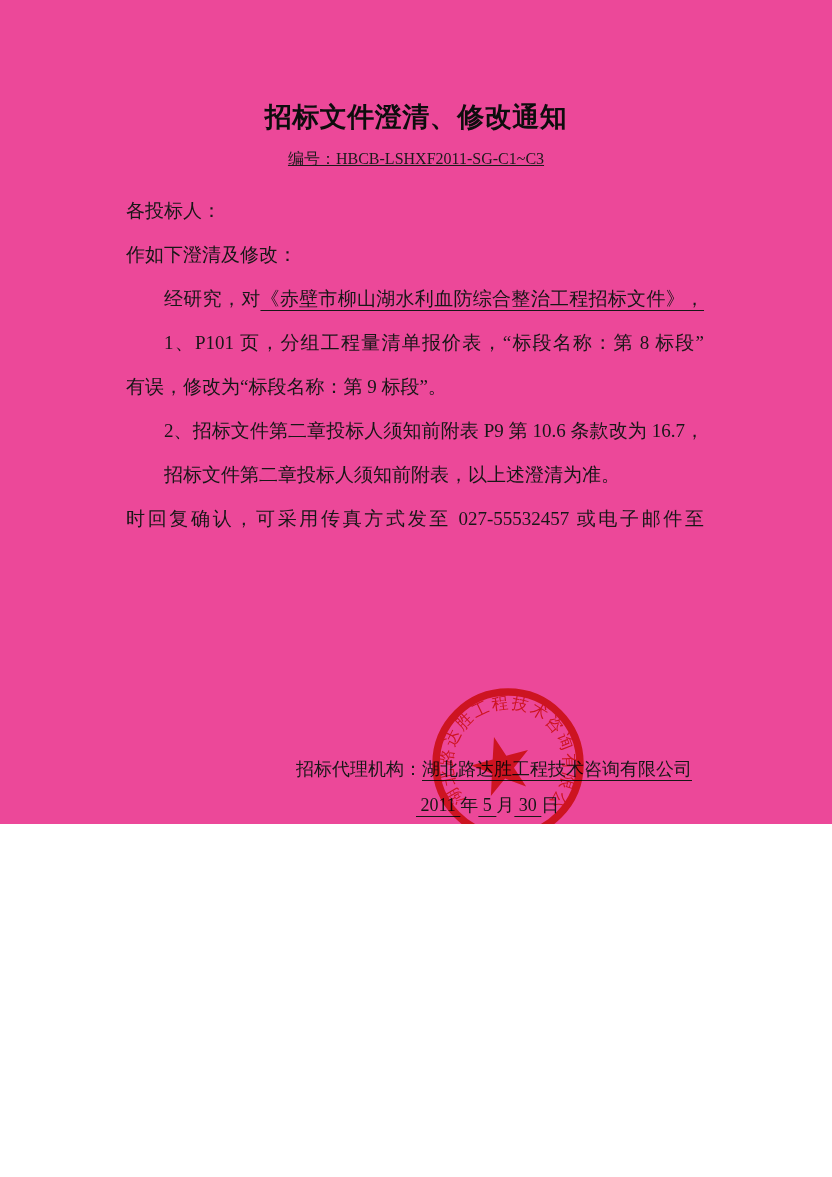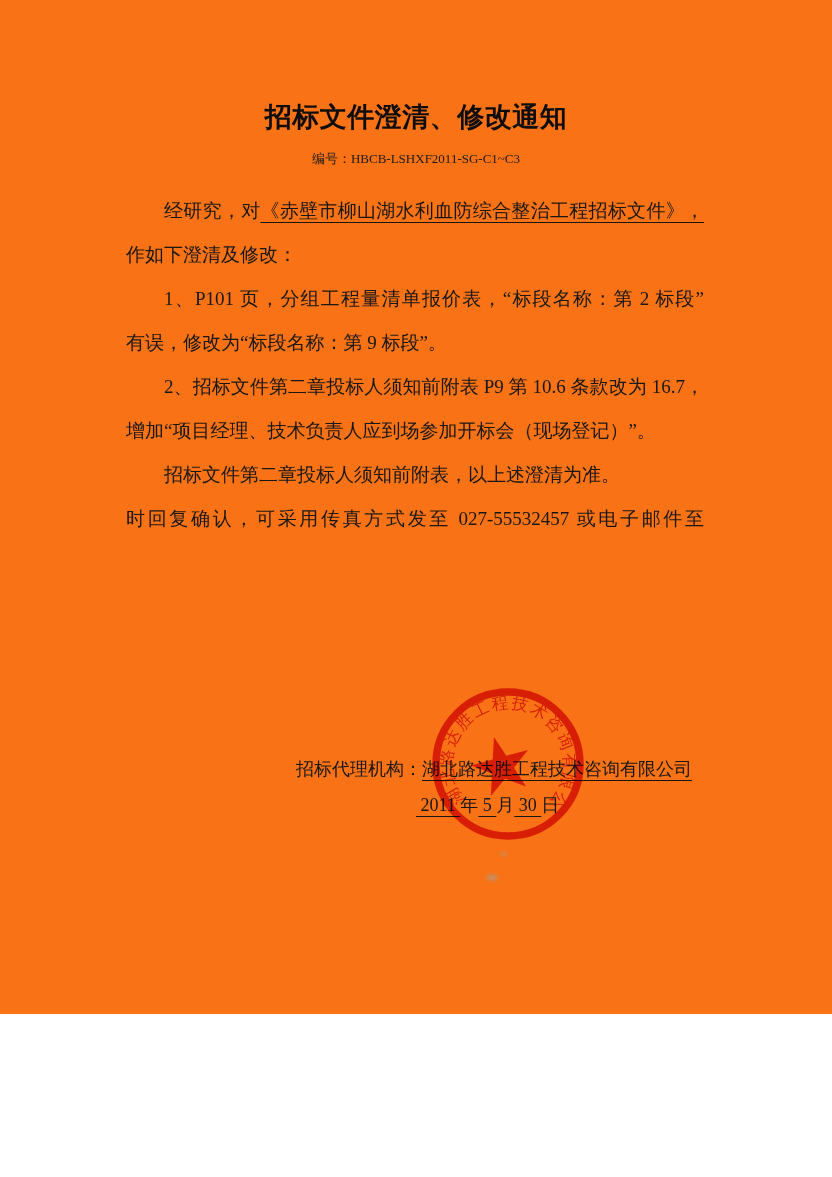--- a/index.html
+++ b/index.html
@@ -1,29 +1,29 @@
 <!DOCTYPE html>
 <html><head>
 <meta charset="utf-8">
 <style>
   html,body { margin:0; padding:0; background:#ffffff; }
   .page {
-    position:relative; width:832px; height:1014px; background:#f97316;
+    position:relative; width:832px; height:824px; background:#ec4899;
     overflow:hidden; color:#161616;
     font-family:"Liberation Serif","DejaVu Serif",serif;
   }
   .doc-title {
     position:absolute; top:99px; left:0; width:832px; text-align:center;
     font-family:"Liberation Sans","DejaVu Sans",sans-serif;
     font-weight:700; font-size:27px; line-height:36px; letter-spacing:0.5px;
     color:#0d0d0d;
   }
   .doc-number {
     position:absolute; top:146px; left:0; width:832px; text-align:center;
-    font-size:13px; line-height:26px; color:#1a1a1a;
+    font-size:16px; line-height:26px; color:#1a1a1a;text-decoration:underline;
   }
   .doc-body {
     position:absolute; top:189px; left:126px; width:578px;
     font-size:19px; color:#171717;
   }
   .line { line-height:44px; height:44px; white-space:nowrap; }
   .line.justify { white-space:normal; text-align:justify; text-align-last:justify; -moz-text-align-last:justify; }
   .line.indent { text-indent:38px; }
   .u { text-decoration:underline; text-underline-offset:5px; text-decoration-thickness:1px; }
   .signature {
@@ -47,26 +47,26 @@
 </head>
 <body>
 
 <div class="page">
 
   <div class="doc-title">招标文件澄清、修改通知</div>
 
   <div class="doc-number">编号：HBCB-LSHXF2011-SG-C1~C3</div>
 
   <div class="doc-body">
+      <div class="line"><span>各投标人：</span></div>
+      <div class="line"><span>作如下澄清及修改：</span></div>
       <div class="line indent justify"><span>经研究，对</span><span class="u">《赤壁市柳山湖水利血防综合整治工程招标文件》，</span></div>
-      <div class="line"><span>作如下澄清及修改：</span></div>
-      <div class="line indent justify"><span>1、P101 页，分组工程量清单报价表，“标段名称：第 2 标段”</span></div>
+      <div class="line indent justify"><span>1、P101 页，分组工程量清单报价表，“标段名称：第 8 标段”</span></div>
       <div class="line"><span>有误，修改为“标段名称：第 9 标段”。</span></div>
       <div class="line indent justify"><span>2、招标文件第二章投标人须知前附表 P9 第 10.6 条款改为 16.7，</span></div>
-      <div class="line"><span>增加“项目经理、技术负责人应到场参加开标会（现场登记）”。</span></div>
       <div class="line indent"><span>招标文件第二章投标人须知前附表，以上述澄清为准。</span></div>
       <div class="line justify"><span>时回复确认，可采用传真方式发至 027-55532457 或电子邮件至</span></div>
     </div>
 
   <div class="signature">
     <div><span>招标代理机构：</span><span class="u">湖北路达胜工程技术咨询有限公司</span></div>
     <div class="date-line"><span class="u"> 2011 </span><span>年</span><span class="u"> 5 </span><span>月</span><span class="u"> 30 </span><span>日</span></div>
   </div>
 
   <svg class="seal" viewBox="0 0 170 170">

